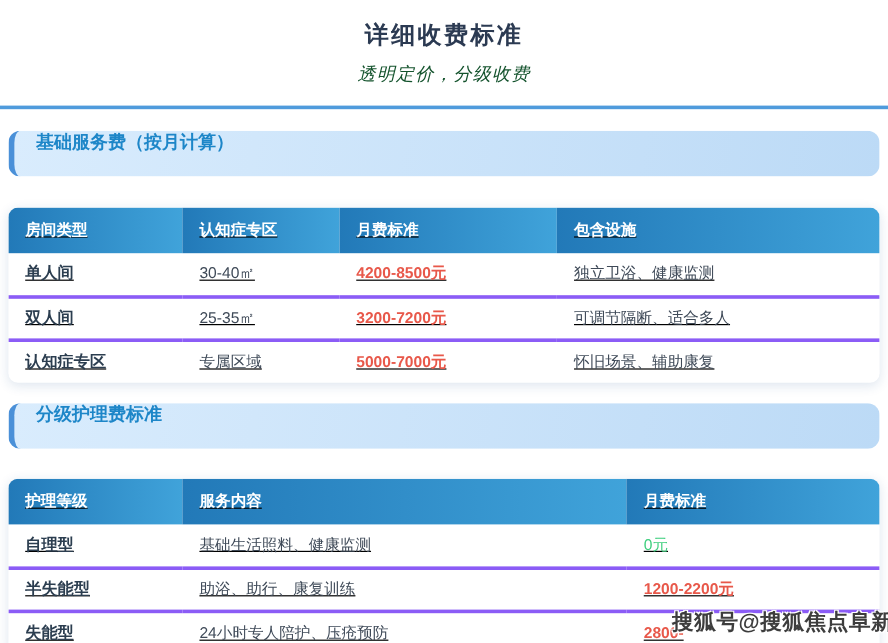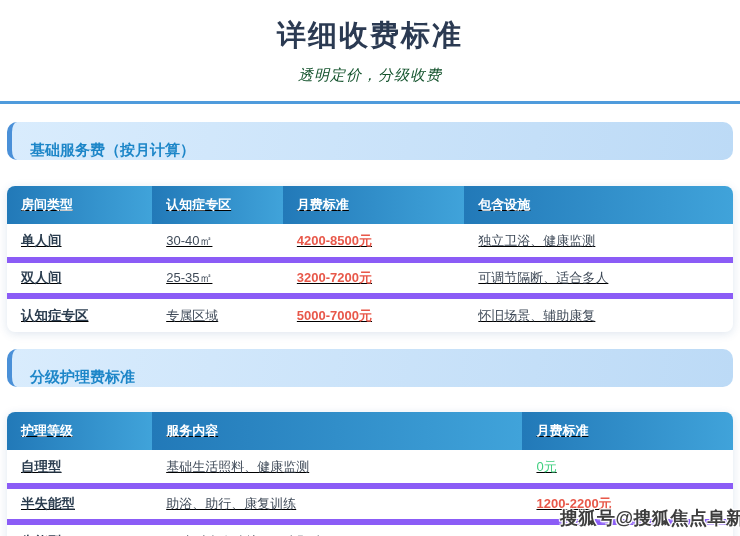--- a/index.html
+++ b/index.html
@@ -19,37 +19,37 @@
     background:#ffffff;
     font-family:"Liberation Sans","DejaVu Sans",sans-serif;
   }
   .hero{
     text-align:center;
     padding:10px 0 16px;
     border-bottom:3px solid var(--divider-blue);
   }
   .hero h1{
     margin:6px 0 0;
-    font-size:29px;
+    font-size:20px;
     font-weight:bold;
     color:var(--title-navy);
     letter-spacing:2px;
   }
   .hero .sub{
     margin-top:10px;
     font-size:15px;
     font-style:italic;
     color:#14532d;
     letter-spacing:1px;
   }
   .content{padding:0 7px;}
   .pill{
     margin-top:18px;
     height:38px;
-    display:flex;align-items:flex-end;
+    display:flex;align-items:flex-start;
     border-left:5px solid var(--accent-blue);
     border-radius:10px;
     background:linear-gradient(100deg,#d9ecfd 0%,#bcdaf6 100%);
     color:var(--pill-text);
     font-weight:bold;
     font-size:15px;
     padding-left:18px;
   }
   .tcard{
     margin-top:26px;
@@ -61,21 +61,21 @@
   }
   table{width:100%;border-collapse:collapse;table-layout:fixed;}
   th{
     background:linear-gradient(90deg,var(--th-dark) 0%,var(--th-light) 100%);
     color:#fff;font-size:13px;font-weight:bold;text-align:left;
     height:38px;padding:0 0 0 14px;white-space:nowrap;
   }
   td{
     height:36px;padding:0 0 0 14px;
     font-size:13px;color:#3f4a58;
-    border-top:6px solid #8b5cf6;
+    border-top:3px solid #8b5cf6;
     white-space:nowrap;overflow:hidden;
   }
   tbody tr:first-child td{border-top:none;}
   td.lbl{font-weight:bold;color:#2c3e50;font-size:13.5px;}
   .fee-red{color:var(--fee-red);font-weight:bold;}
   .fee-green{color:var(--fee-green);}
   .watermark{
     position:absolute;left:560px;top:506px;
     font-size:18px;font-weight:bold;color:#3d3d3d;
     white-space:nowrap;letter-spacing:0.5px;

